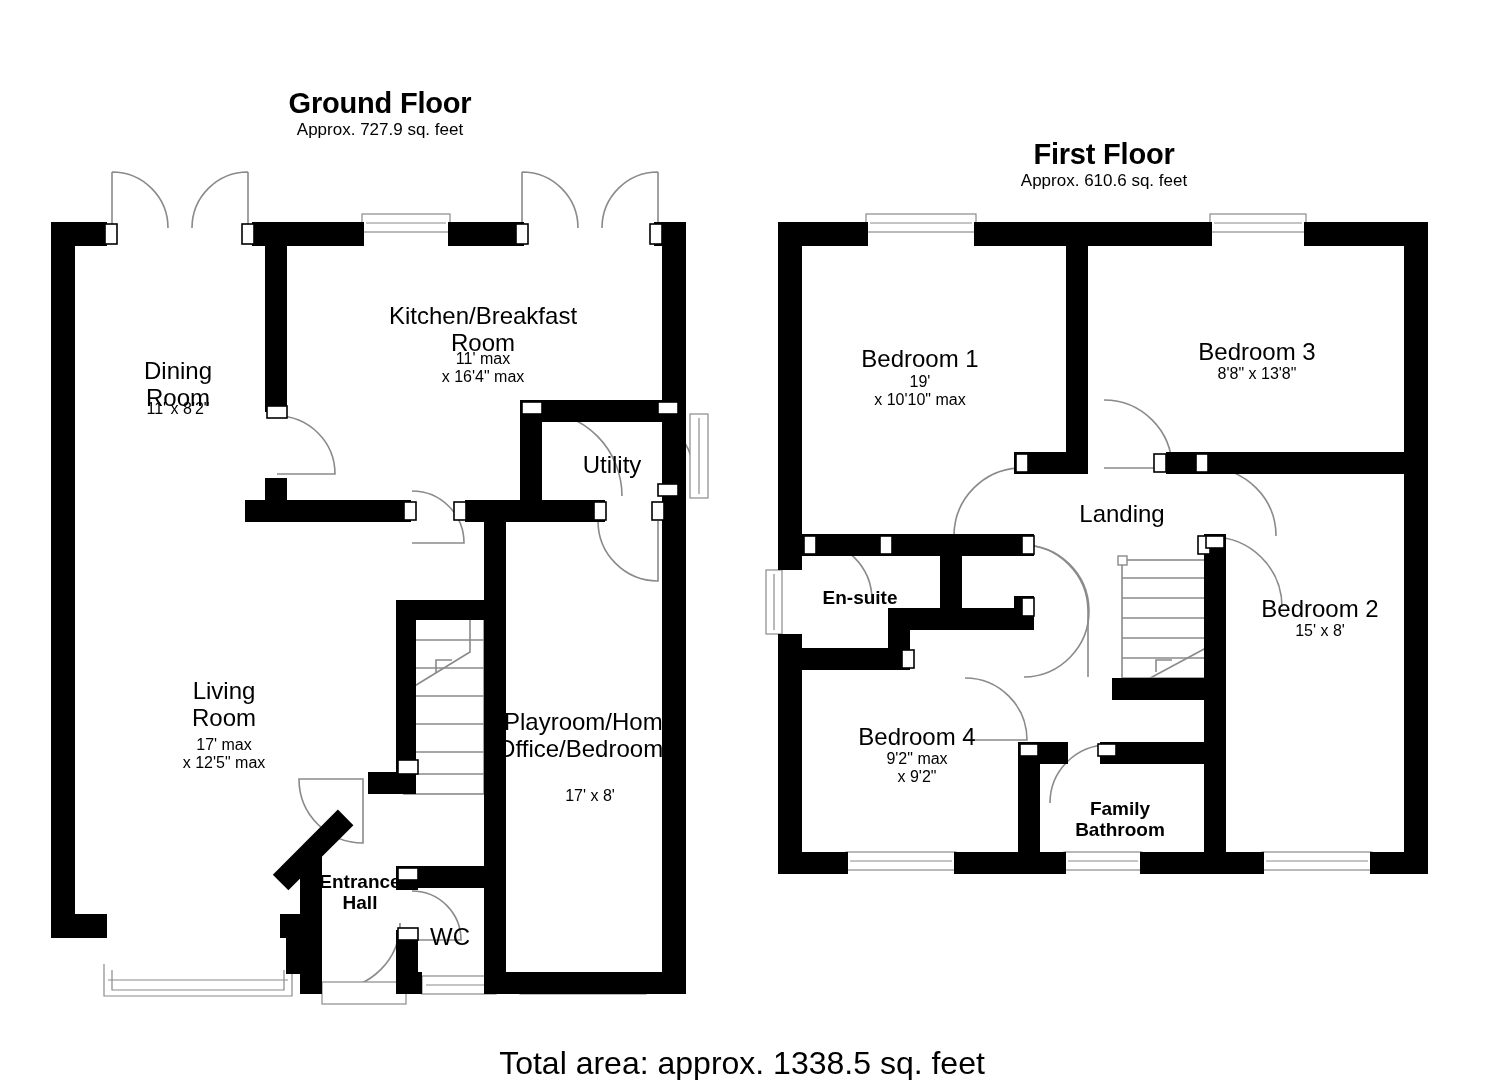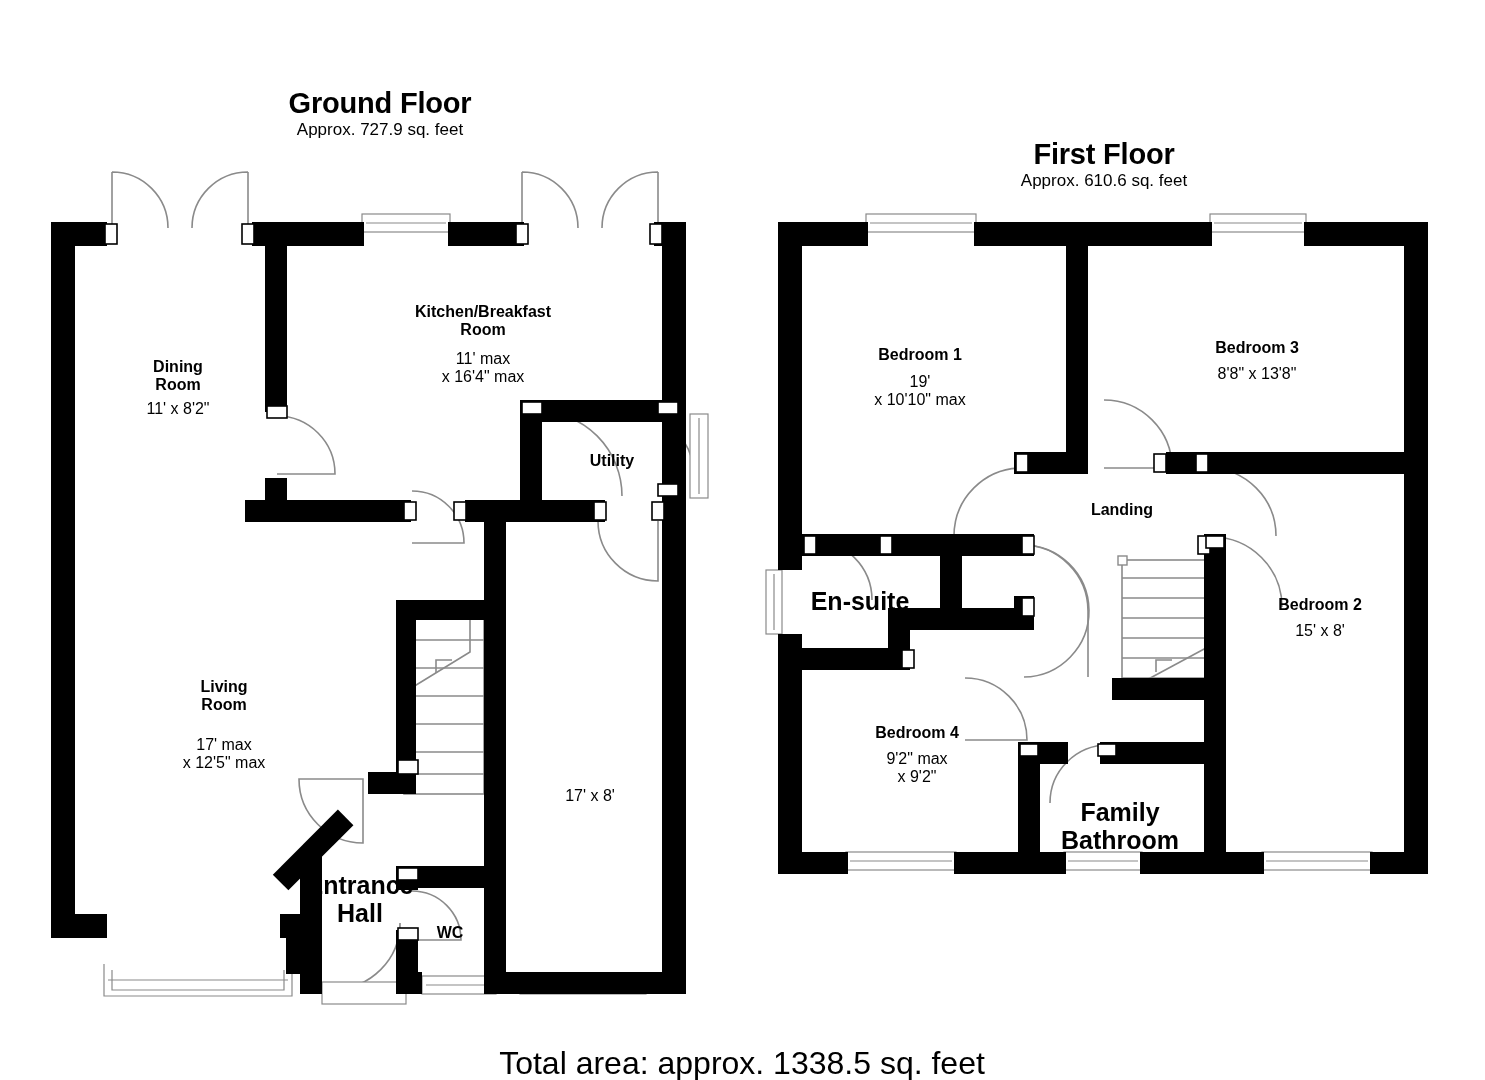--- a/index.html
+++ b/index.html
@@ -38,25 +38,25 @@
   .floor-title {
     font-size: 29px;
     font-weight: bold;
     letter-spacing: -0.2px;
   }
   .floor-sub {
     font-size: 17px;
     font-weight: normal;
   }
   .room-name {
-    font-size: 16px;
-    font-weight: bold;
+    font-size: 24px;
+    font-weight: normal;
   }
   .room-name-sm {
-    font-size: 25px;
+    font-size: 19px;
     font-weight: bold;
   }
   .room-dims {
     font-size: 16px;
     font-weight: normal;
   }
   .total-area {
     font-size: 32px;
     font-weight: normal;
   }
@@ -358,20 +358,22 @@
   <div class="txt room-dims center-x" style="left:483px; top:350px;">11' max
 x 16'4" max</div>
 
   <div class="txt room-name center-x" style="left:612px; top:452px;">Utility</div>
 
   <div class="txt room-name center-x" style="left:224px; top:678px;">Living
 Room</div>
   <div class="txt room-dims center-x" style="left:224px; top:728px;margin-top:8px;">17' max
 x 12'5" max</div>
 
+  <div class="txt room-name center-x" style="left:590px; top:709px;">Playroom/Home
+Office/Bedroom 5</div>
   <div class="txt room-dims center-x" style="left:590px; top:787px;">17' x 8'</div>
 
   <div class="txt room-name-sm center-x" style="left:360px; top:871px;">Entrance
 Hall</div>
 
   <div class="txt room-name center-x" style="left:450px; top:924px;">WC</div>
 
   <div class="txt room-name center-x" style="left:920px; top:346px;">Bedroom 1</div>
   <div class="txt room-dims center-x" style="left:920px; top:373px;">19'
 x 10'10" max</div>

